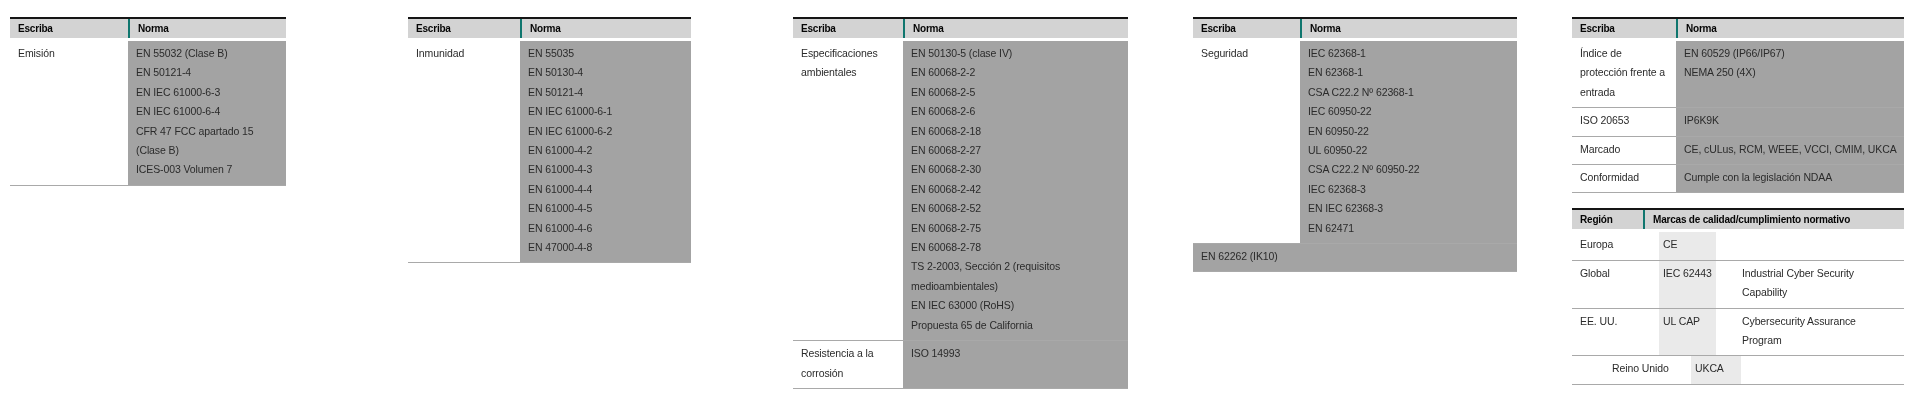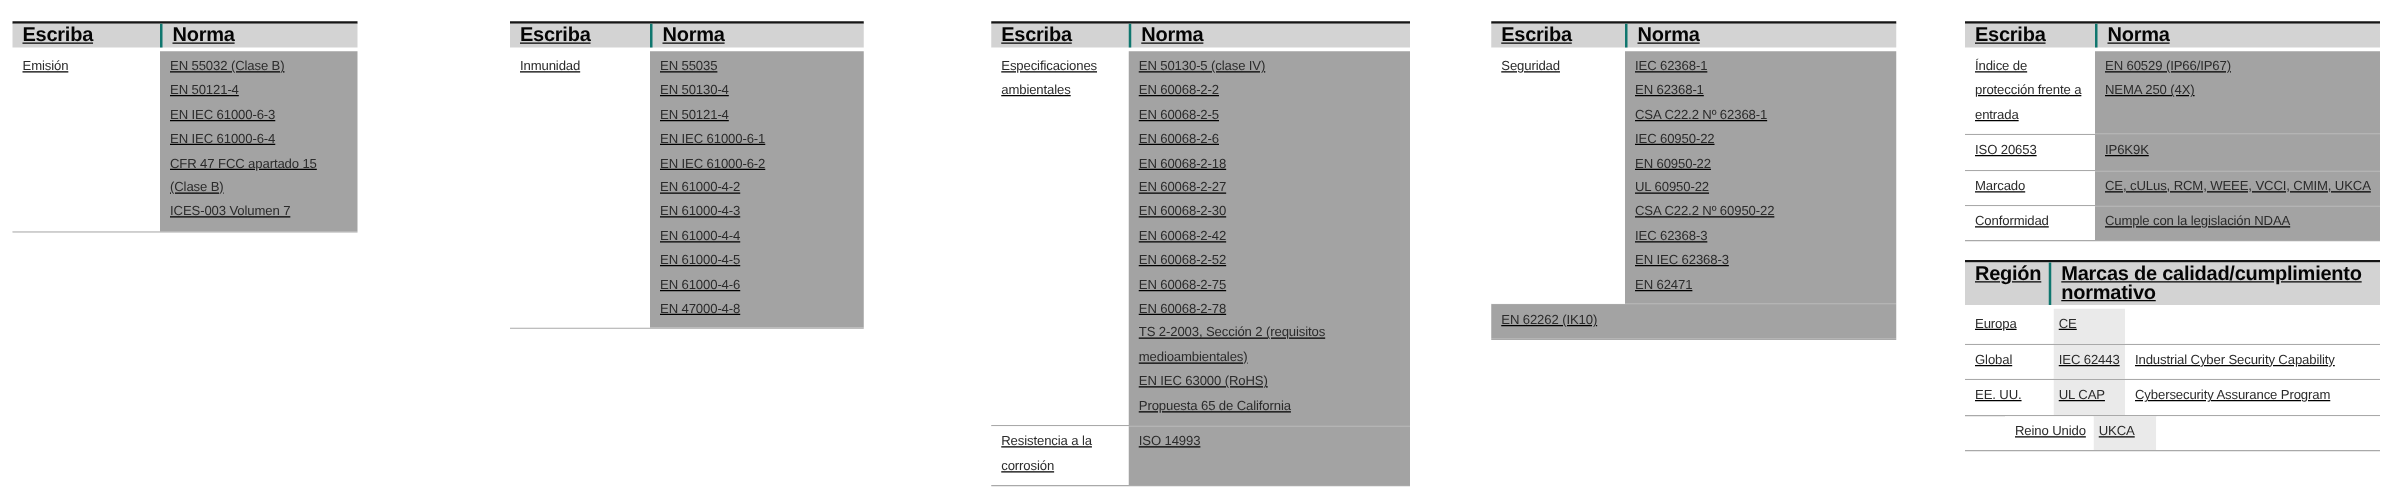--- a/index.html
+++ b/index.html
@@ -1,32 +1,32 @@
 <!DOCTYPE html>
 <html><head>
 <meta charset="utf-8">
 <style>
   html,body{margin:0;padding:0;background:#ffffff;}
   body{width:1920px;height:400px;font-family:"Liberation Sans",sans-serif;overflow:hidden;}
   #canvas{position:relative;width:1920px;height:400px;background:#ffffff;}
   .tcol{position:absolute;top:17px;}
   .spec-table{border-top:2px solid #151515;margin-bottom:15px;}
   .thead{display:flex;background:#d3d3d3;}
-  .th{font-weight:bold;font-size:16px;line-height:15px;color:#050505;
-      padding:2px 6px 2px 8px;box-sizing:border-box;letter-spacing:-0.2px;text-decoration:underline;}
+  .th{font-weight:bold;font-size:10px;line-height:15px;color:#050505;
+      padding:2px 6px 2px 8px;box-sizing:border-box;letter-spacing:-0.2px;}
   .th + .th{border-left:2px solid #0f766e;}
-  .tbody{margin-top:3px;border-bottom:1px solid #a9a9a9;text-decoration:underline;}
+  .tbody{margin-top:3px;border-bottom:1px solid #a9a9a9;}
   .trow{display:flex;}
   .trow + .trow{border-top:1px solid #a9a9a9;}
   .cell{box-sizing:border-box;font-size:10.5px;line-height:19.4px;color:#2b2b2b;
         padding:3px 6px 5px 8px;letter-spacing:-0.1px;}
   .label-cell{background:#ffffff;flex:0 0 auto;}
   .value-cell{background:#a3a3a3;flex:1 1 auto;min-width:0;}
-  .mark-cell{background:#eaeaea;flex:0 0 auto;}
-  .desc-cell{background:#ffffff;flex:1 1 auto;min-width:0;}
+  .mark-cell{background:#eaeaea;flex:0 0 auto;margin-left:16px;}
+  .desc-cell{background:#ffffff;flex:1 1 auto;min-width:0;margin-left:18px;}
   .norma-line{white-space:normal;}
 </style>
 </head>
 <body>
 
 <div id="canvas">
     <div class="tcol" style="left: 10px; width: 276px;">
       <div class="spec-table">
         <div class="thead">
           <div class="th" style="width: 118px;">Escriba</div>

